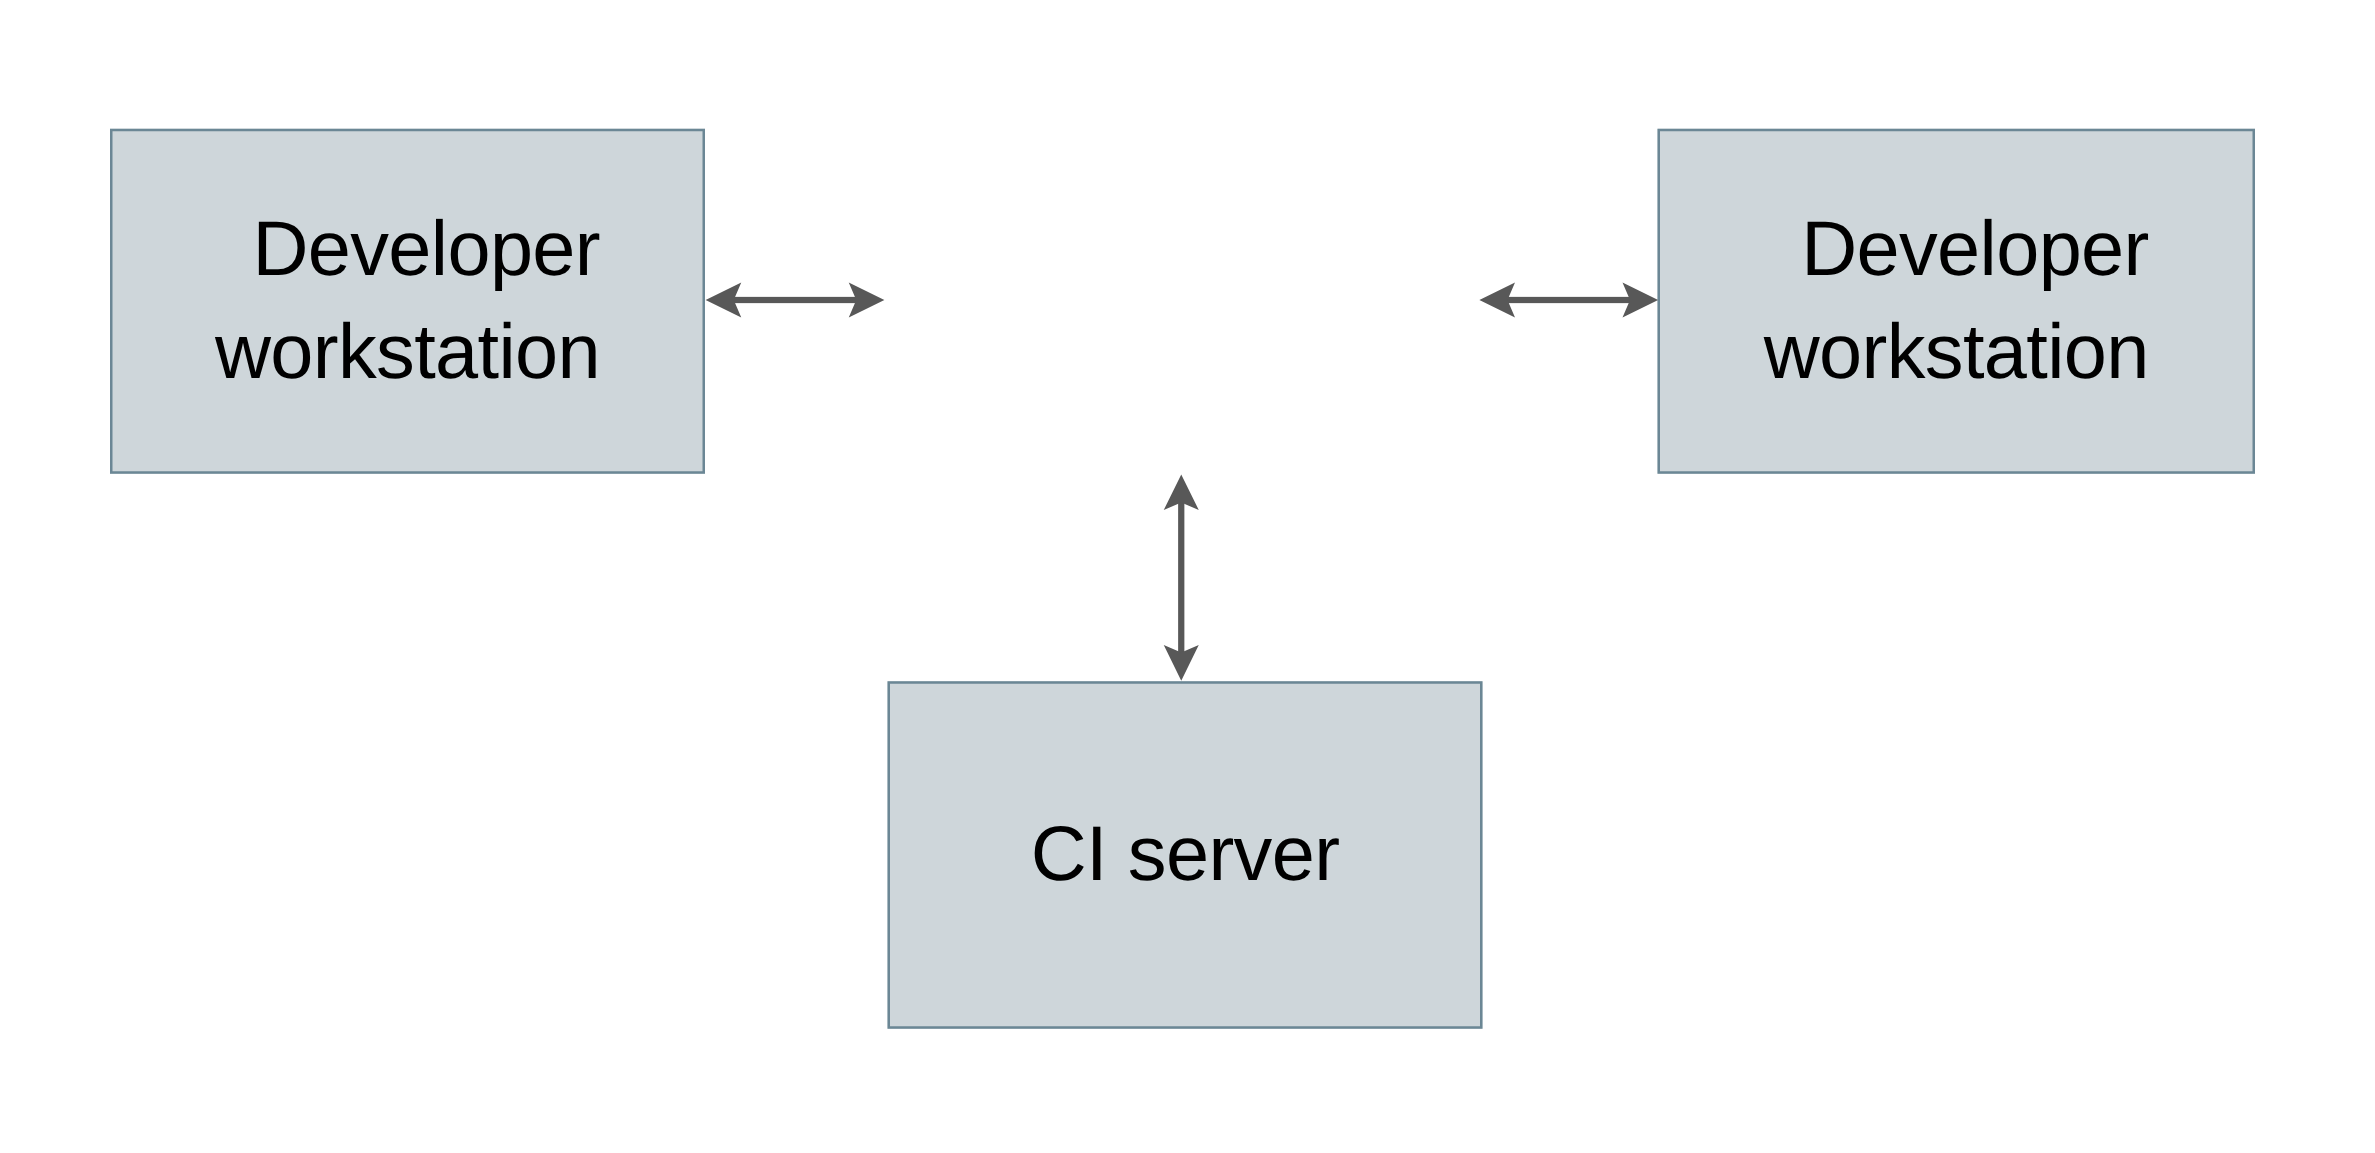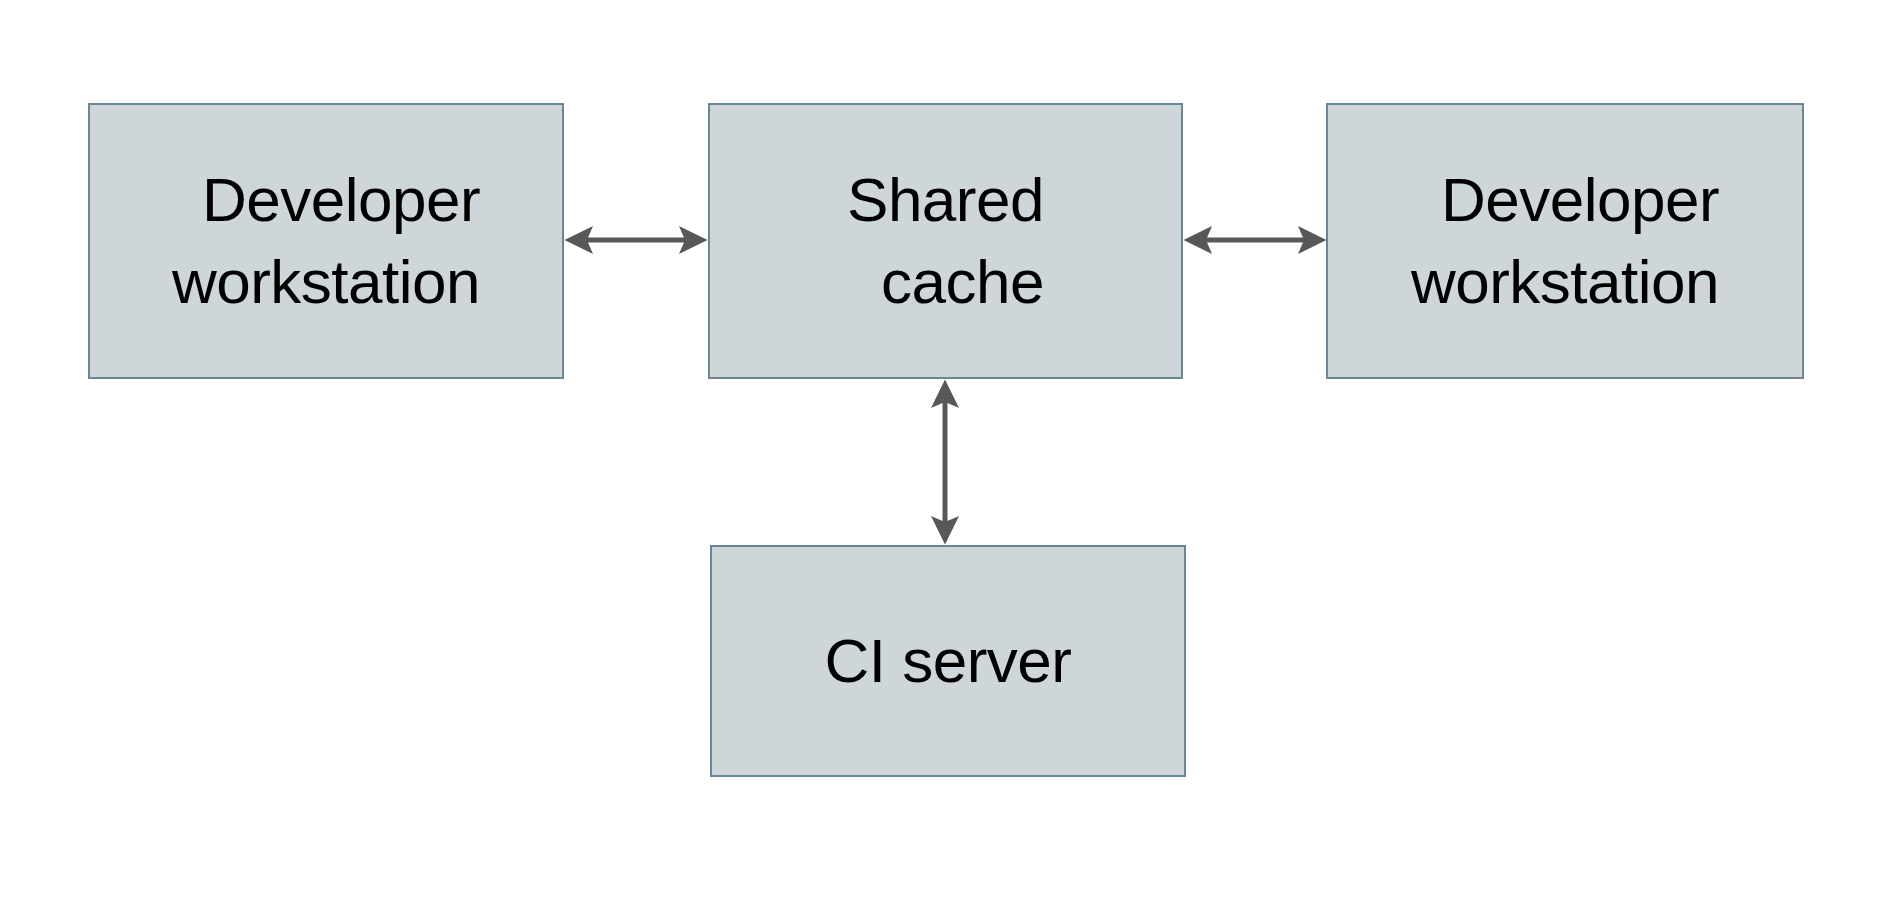--- a/index.html
+++ b/index.html
@@ -49,31 +49,27 @@
 </head>
 <body>
 
 <div id="canvas">
 
   <div class="node" id="node-0" style="left:88px; top:103px; width:476px; height:276px;">
     <div class="node-label">Developer
 workstation</div>
   </div>
 
-  <div class="node" id="node-1" style="left:708px; top:103px; width:475px; height:276px;">
-    <div class="node-label">Shared
-cache</div>
-  </div>
 
   <div class="node" id="node-2" style="left:1326px; top:103px; width:478px; height:276px;">
     <div class="node-label">Developer
 workstation</div>
   </div>
 
-  <div class="node" id="node-3" style="left:710px; top:545px; width:476px; height:232px;">
+  <div class="node" id="node-3" style="left:710px; top:545px; width:476px; height:278px;">
     <div class="node-label">CI server</div>
   </div>
 
   <div class="edge" style="left:563px; top:210px; width:146px; height:60px;">
     <svg width="146" height="60" viewBox="0 0 146 60" aria-hidden="true">
       <g fill="#585858">
         <rect x="22" y="27.5" width="102" height="5"></rect>
         <path d="M 1.5 30 L 30 16 L 24 30 L 30 44 Z"></path>
         <path d="M 144.5 30 L 116 16 L 122 30 L 116 44 Z"></path>
       </g>

